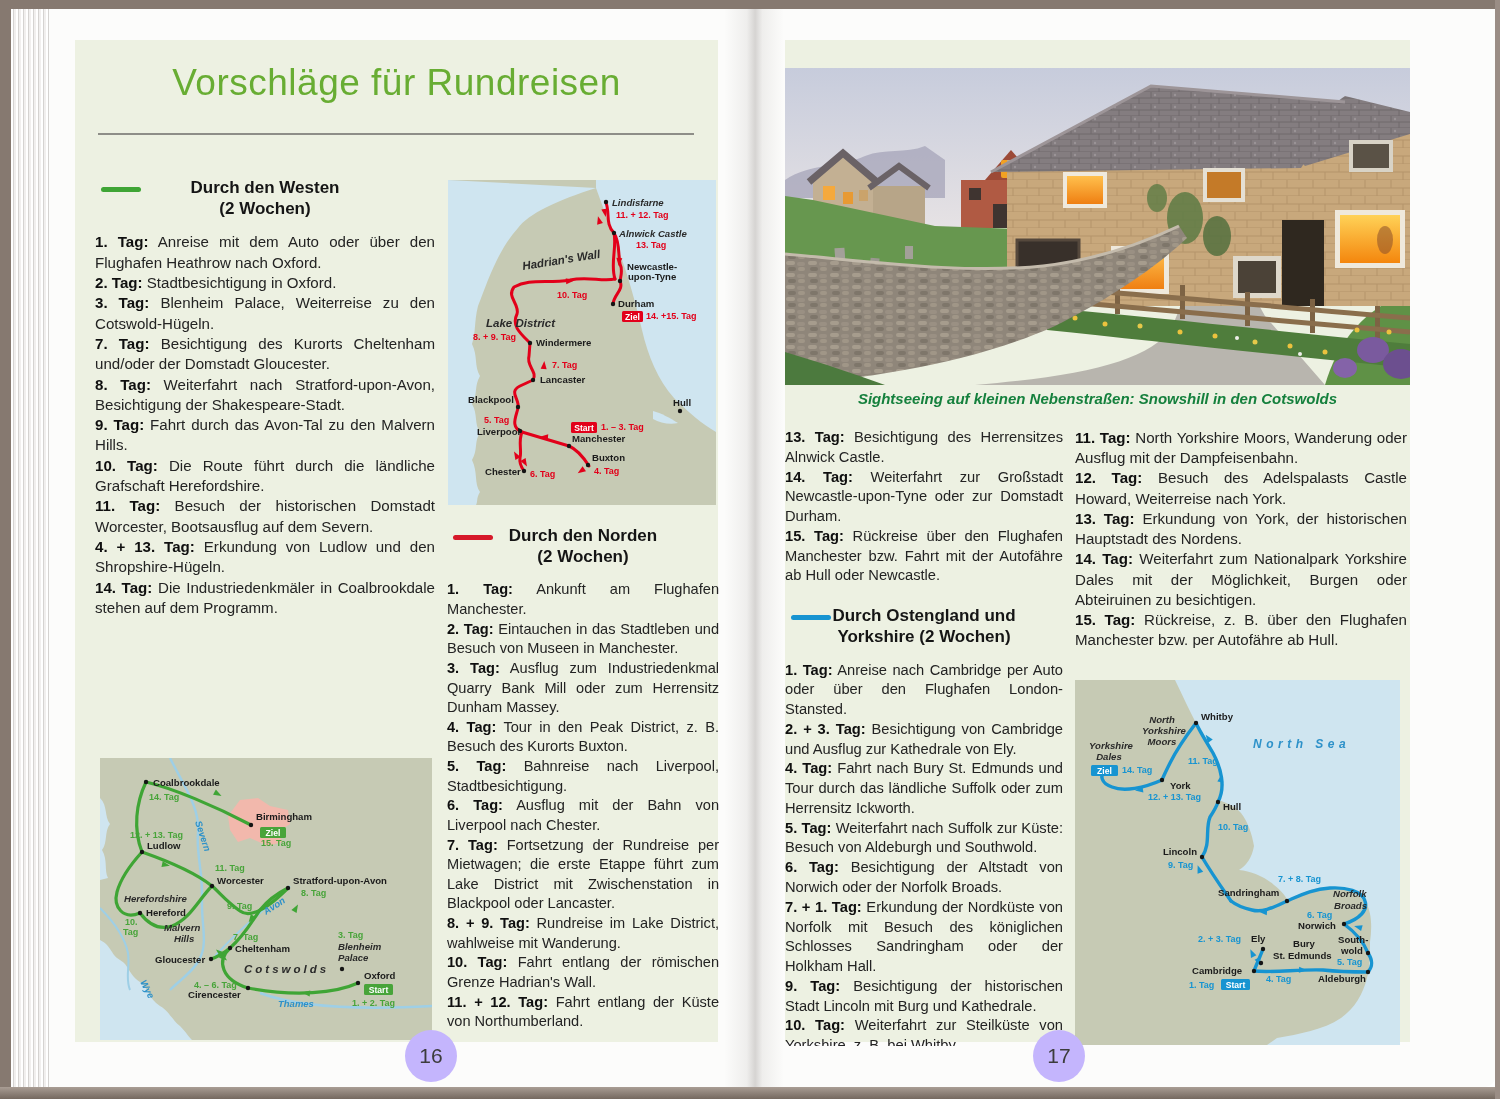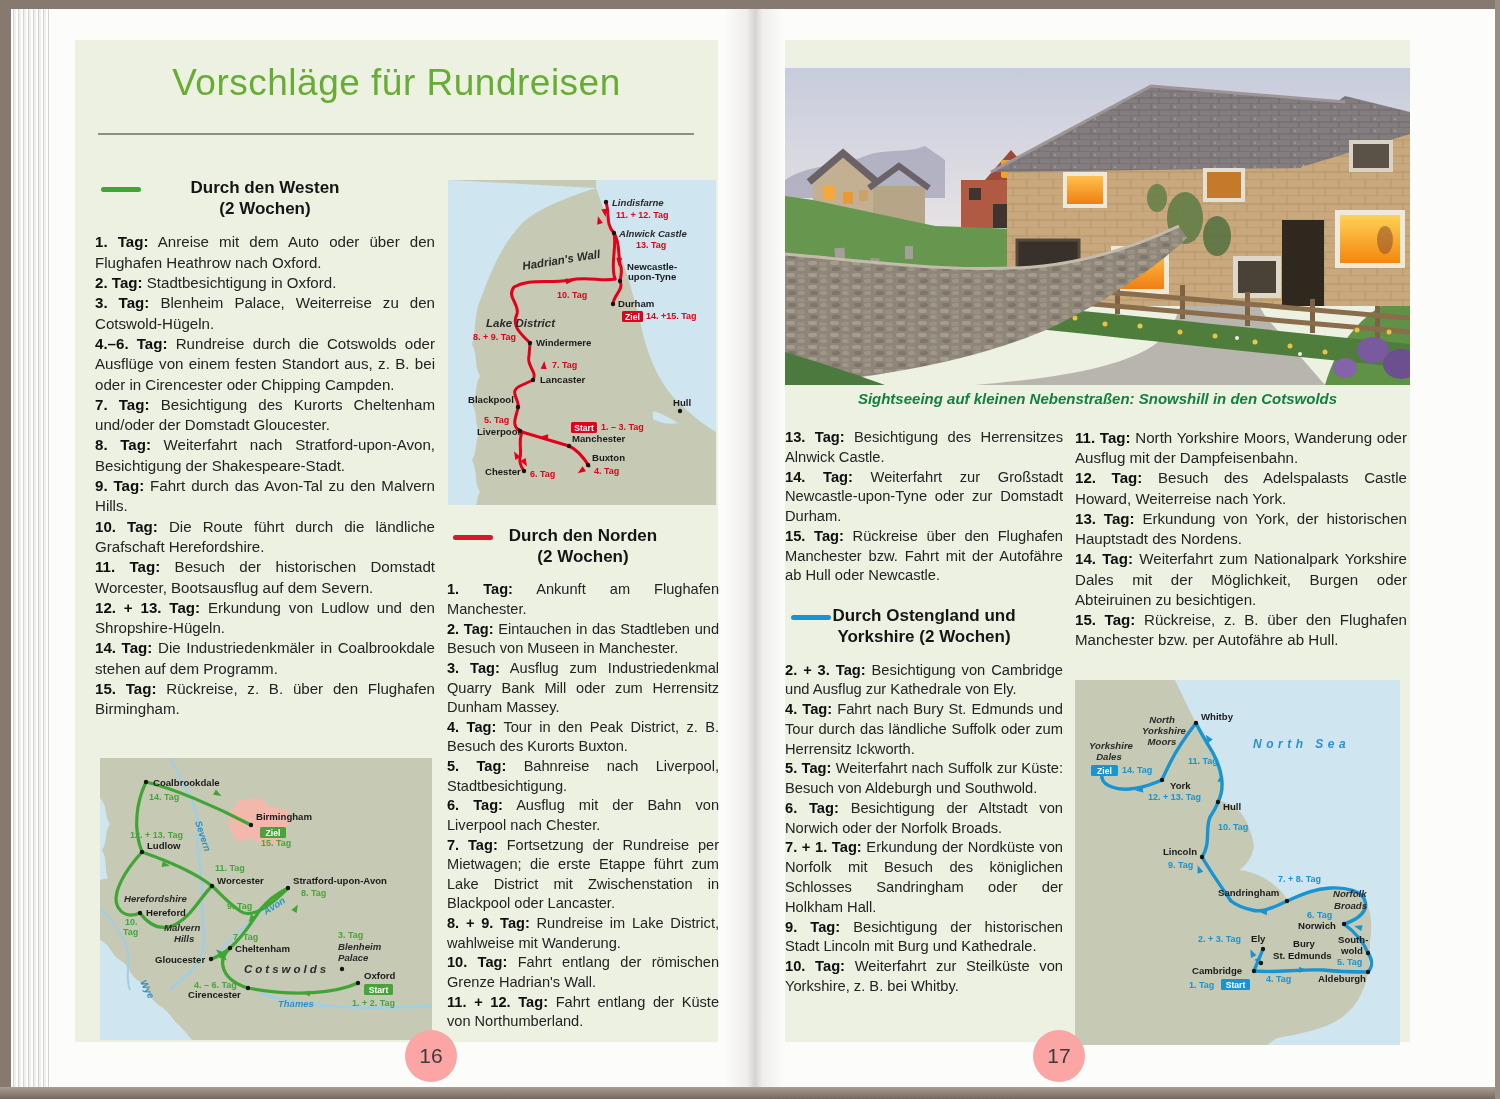--- a/index.html
+++ b/index.html
@@ -47,21 +47,21 @@
   .m-regionBig{font:italic 700 11.5px "Liberation Sans",sans-serif;fill:#2a2a2a}
   .m-area{font:italic 700 11.5px "Liberation Sans",sans-serif;fill:#2a2a2a;letter-spacing:3px}
   .m-river{font:italic 700 9.5px "Liberation Sans",sans-serif;fill:#2d91c9}
   .m-sea{font:italic 700 12px "Liberation Sans",sans-serif;fill:#2d91c9;letter-spacing:4.5px}
   .m-badge{font:700 8.6px "Liberation Sans",sans-serif;fill:#ffffff;text-anchor:middle}
   .m-dot{fill:#151515}
   .route{fill:none;stroke-linecap:round;stroke-linejoin:round}
 
   .caption{position:absolute;left:785px;top:390px;width:625px;z-index:2;text-align:center;
            font-style:italic;font-weight:700;font-size:15px;color:#15803d}
-  .pageno{position:absolute;width:52px;height:52px;border-radius:50%;background:#fca5a5;z-index:6;
+  .pageno{position:absolute;width:52px;height:52px;border-radius:50%;background:#c4b5fd;z-index:6;
           display:flex;align-items:center;justify-content:center;font-size:21px;color:#3c3c3c}
 </style>
 </head>
 <body>
 
 <div class="stage">
   <div class="edge-top"></div>
   <div class="edge-left"></div>
   <div class="stack"></div>
   <div class="sheet"></div>
@@ -78,29 +78,27 @@
   <div class="col col-west fs15">
     <div class="sec-head">
       <span class="dash" style="background: rgb(63, 165, 53);"></span>
       <div>Durch den Westen</div>
       <div>(2 Wochen)</div>
     </div>
     <div class="itin">
         <p><b>1. Tag:</b> <span>Anreise mit dem Auto oder über den Flughafen Heathrow nach Oxford.</span></p>
         <p><b>2. Tag:</b> <span>Stadtbesichtigung in Oxford.</span></p>
         <p><b>3. Tag:</b> <span>Blenheim Palace, Weiterreise zu den Cotswold-Hügeln.</span></p>
-        <p><b>4.–6. Tag:</b> <span>Rundreise durch die Cotswolds oder Ausflüge von einem festen Standort aus, z. B. bei oder in Cirencester oder Chipping Campden.</span></p>
         <p><b>7. Tag:</b> <span>Besichtigung des Kurorts Cheltenham und/oder der Domstadt Gloucester.</span></p>
         <p><b>8. Tag:</b> <span>Weiterfahrt nach Stratford-upon-Avon, Besichtigung der Shakespeare-Stadt.</span></p>
         <p><b>9. Tag:</b> <span>Fahrt durch das Avon-Tal zu den Malvern Hills.</span></p>
         <p><b>10. Tag:</b> <span>Die Route führt durch die ländliche Grafschaft Herefordshire.</span></p>
         <p><b>11. Tag:</b> <span>Besuch der historischen Domstadt Worcester, Bootsausflug auf dem Severn.</span></p>
-        <p><b>12. + 13. Tag:</b> <span>Erkundung von Ludlow und den Shropshire-Hügeln.</span></p>
+        <p><b>4. + 13. Tag:</b> <span>Erkundung von Ludlow und den Shropshire-Hügeln.</span></p>
         <p><b>14. Tag:</b> <span>Die Industriedenkmäler in Coalbrookdale stehen auf dem Programm.</span></p>
-        <p><b>15. Tag:</b> <span>Rückreise, z. B. über den Flughafen Birmingham.</span></p>
       </div>
   </div>
 
   <svg class="map" style="left:448px;top:180px;width:268px;height:325px" viewBox="0 0 268 325">
     <rect x="0" y="0" width="268" height="325" fill="#c6cab4"></rect>
     <g>
       <path fill="#cfe5f0" d="M148,8 C156,30 164,52 172,74 C180,96 188,124 194,150 C200,176 210,200 226,218 C240,232 254,244 268,252 L268,0 L148,0 Z"></path>
       <path fill="#cfe5f0" d="M0,0 L148,8 C110,20 80,34 70,48 C50,70 40,100 30,126 C26,142 28,152 24,164 C30,176 26,186 32,196 C26,206 30,214 24,224 C30,234 26,244 32,252 C26,262 30,270 24,280 C30,292 26,304 32,312 C28,318 30,322 28,325 L0,325 Z"></path>
       <path fill="#cfe5f0" d="M205,231 C213,233 222,238 230,243 C222,245 212,243 205,239 Z"></path>
     </g>
@@ -414,20 +412,21 @@
         <p><b>13. Tag:</b> <span>Besichtigung des Herrensitzes Alnwick Castle.</span></p>
         <p><b>14. Tag:</b> <span>Weiterfahrt zur Großstadt Newcastle-upon-Tyne oder zur Domstadt Durham.</span></p>
         <p><b>15. Tag:</b> <span>Rückreise über den Flughafen Manchester bzw. Fahrt mit der Autofähre ab Hull oder Newcastle.</span></p>
       </div>
     <div class="sec-head gap-head">
       <span class="dash" style="background: rgb(23, 148, 209);"></span>
       <div>Durch Ostengland und</div>
       <div>Yorkshire (2 Wochen)</div>
     </div>
     <div class="itin">
+        <p><b>1. Tag:</b> <span>Anreise nach Cambridge per Auto oder über den Flughafen London-Stansted.</span></p>
         <p><b>2. + 3. Tag:</b> <span>Besichtigung von Cambridge und Ausflug zur Kathedrale von Ely.</span></p>
         <p><b>4. Tag:</b> <span>Fahrt nach Bury St. Edmunds und Tour durch das ländliche Suffolk oder zum Herrensitz Ickworth.</span></p>
         <p><b>5. Tag:</b> <span>Weiterfahrt nach Suffolk zur Küste: Besuch von Aldeburgh und Southwold.</span></p>
         <p><b>6. Tag:</b> <span>Besichtigung der Altstadt von Norwich oder der Norfolk Broads.</span></p>
         <p><b>7. + 1. Tag:</b> <span>Erkundung der Nordküste von Norfolk mit Besuch des königlichen Schlosses Sandringham oder der Holkham Hall.</span></p>
         <p><b>9. Tag:</b> <span>Besichtigung der historischen Stadt Lincoln mit Burg und Kathedrale.</span></p>
         <p><b>10. Tag:</b> <span>Weiterfahrt zur Steilküste von Yorkshire, z. B. bei Whitby.</span></p>
       </div>
   </div>
 

